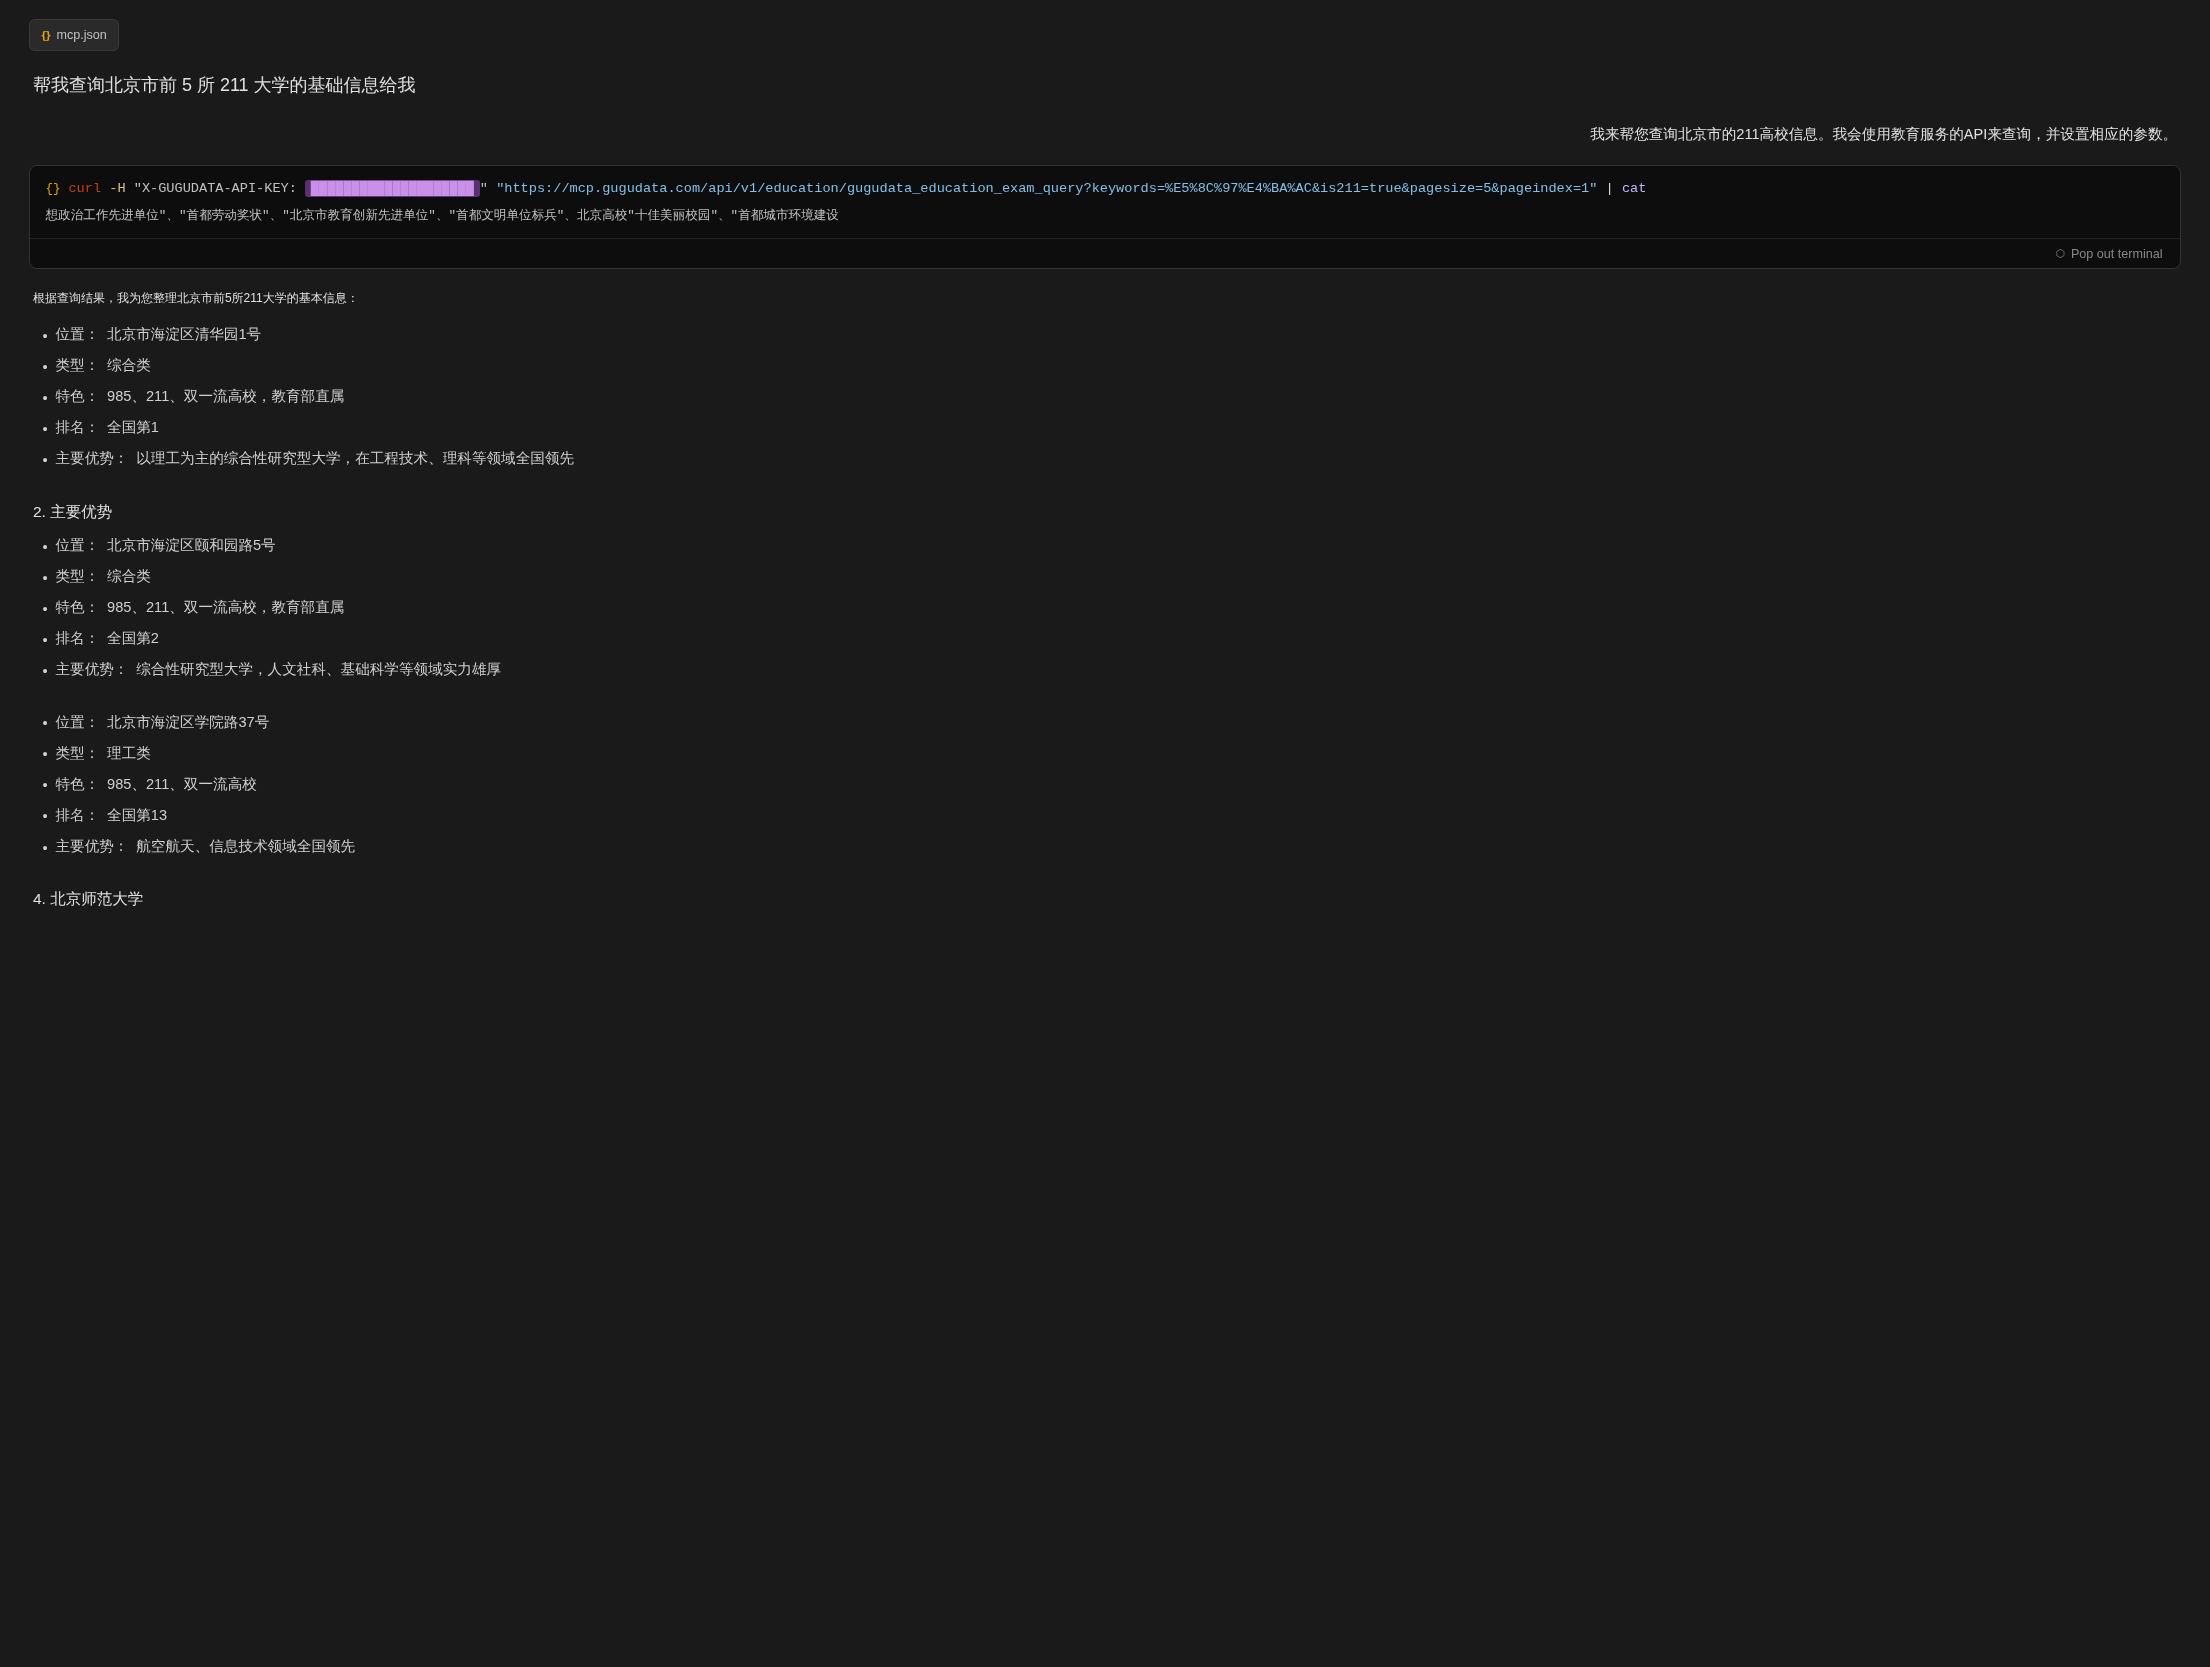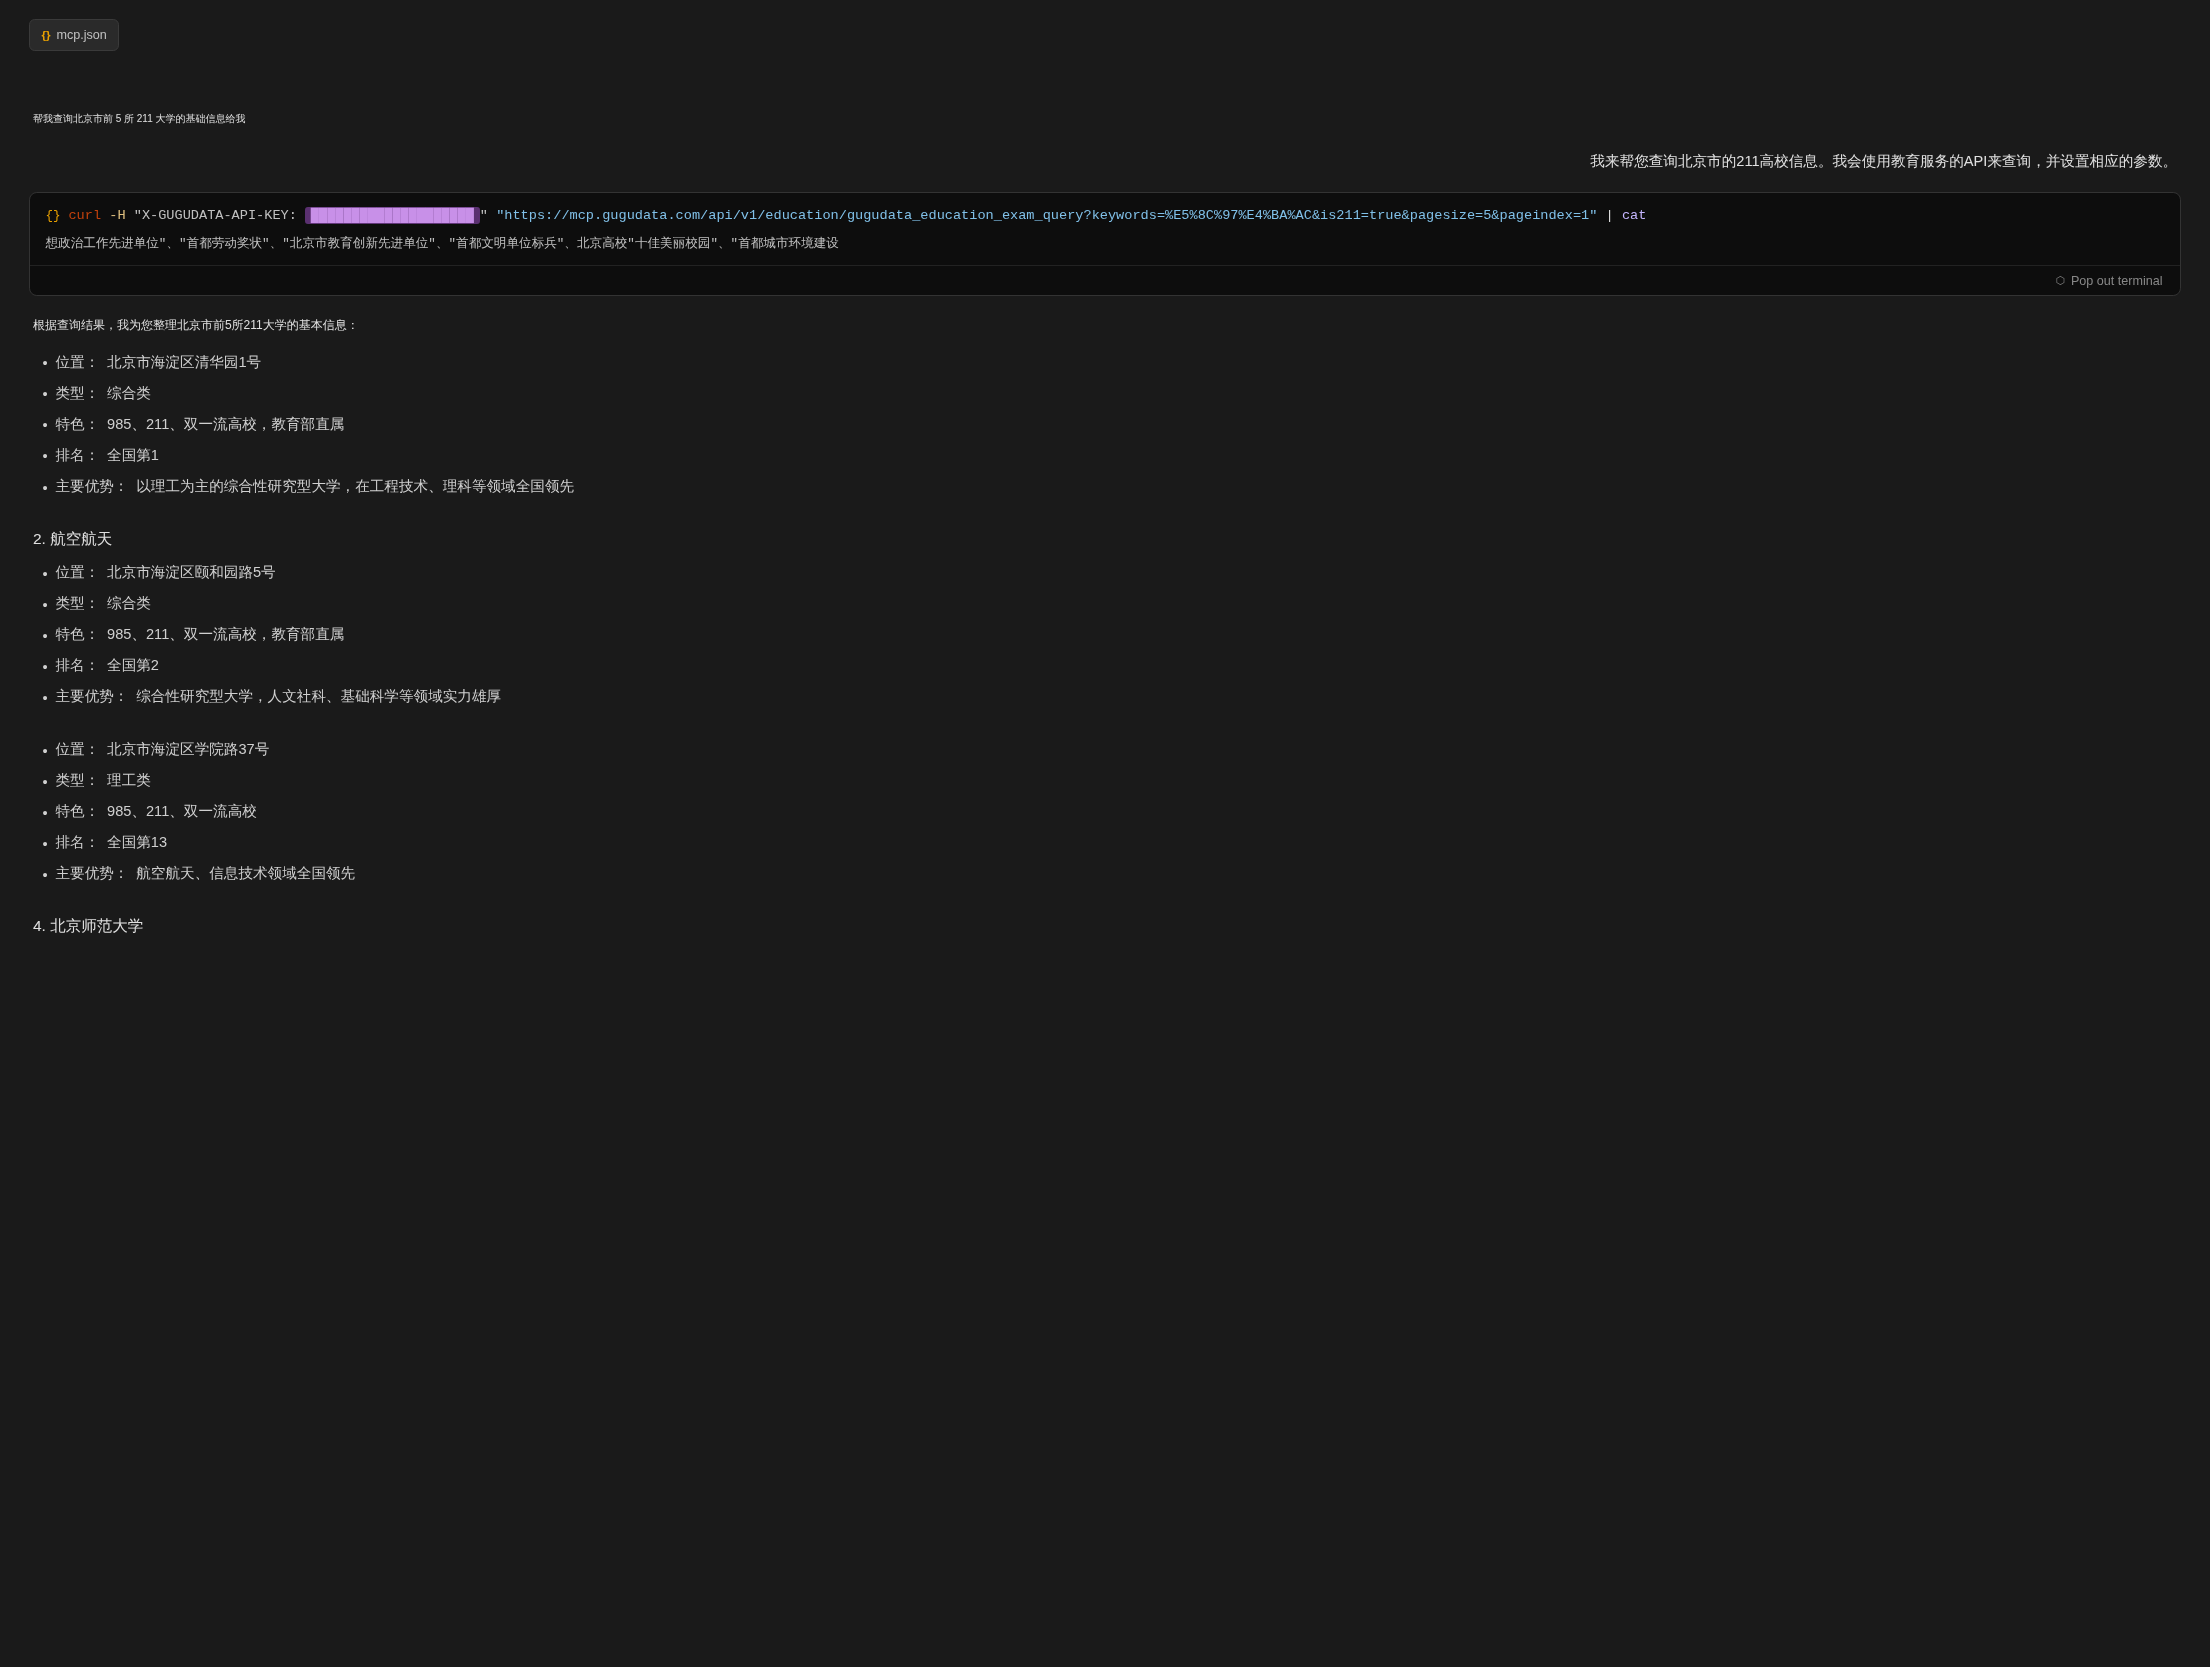--- a/index.html
+++ b/index.html
@@ -40,24 +40,23 @@
     }
 
     .file-tab-icon {
       color: #e8a000;
       font-size: 11.6px;
       font-weight: bold;
     }
 
     .user-query {
       color: #e0e0e0;
-      font-size: 10px;
+      font-size: 18px;
       margin-bottom: 23px;
       padding: 0 3.9px;
-      margin-top: 40px;
     }
 
     .assistant-response {
       color: #e0e0e0;
       font-size: 14.6px;
       margin-bottom: 19.4px;
       padding: 0 3.9px;
       text-align: right;
     }
 
@@ -253,21 +252,21 @@
       <div class="university-detail">
         <span class="bullet">•</span>
         <span>主要优势：</span>
         <span>以理工为主的综合性研究型大学，在工程技术、理科等领域全国领先</span>
       </div>
     </div>
 
     <div class="university-section">
       <div class="university-title">
         <span>2.</span>
-        <span>航空航天</span>
+        <span>主要优势</span>
       </div>
       <div class="university-detail">
         <span class="bullet">•</span>
         <span>位置：</span>
         <span>北京市海淀区颐和园路5号</span>
       </div>
       <div class="university-detail">
         <span class="bullet">•</span>
         <span>类型：</span>
         <span>综合类</span>

